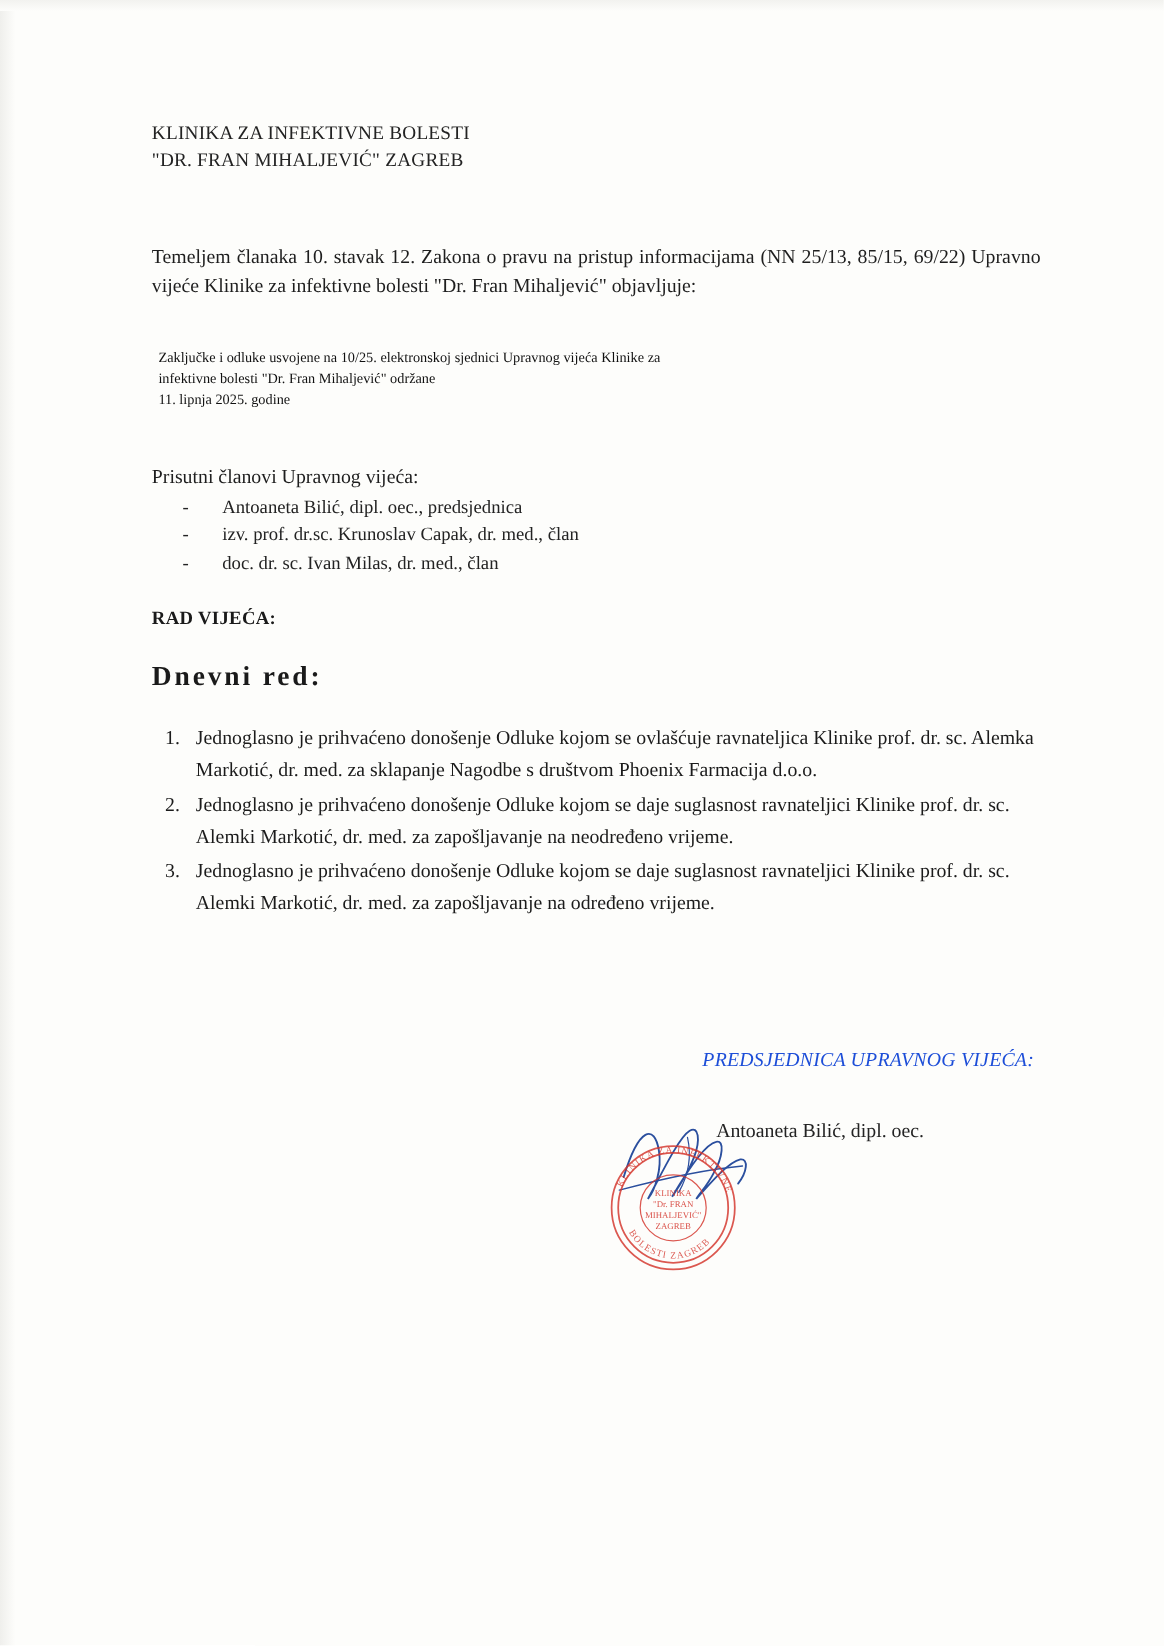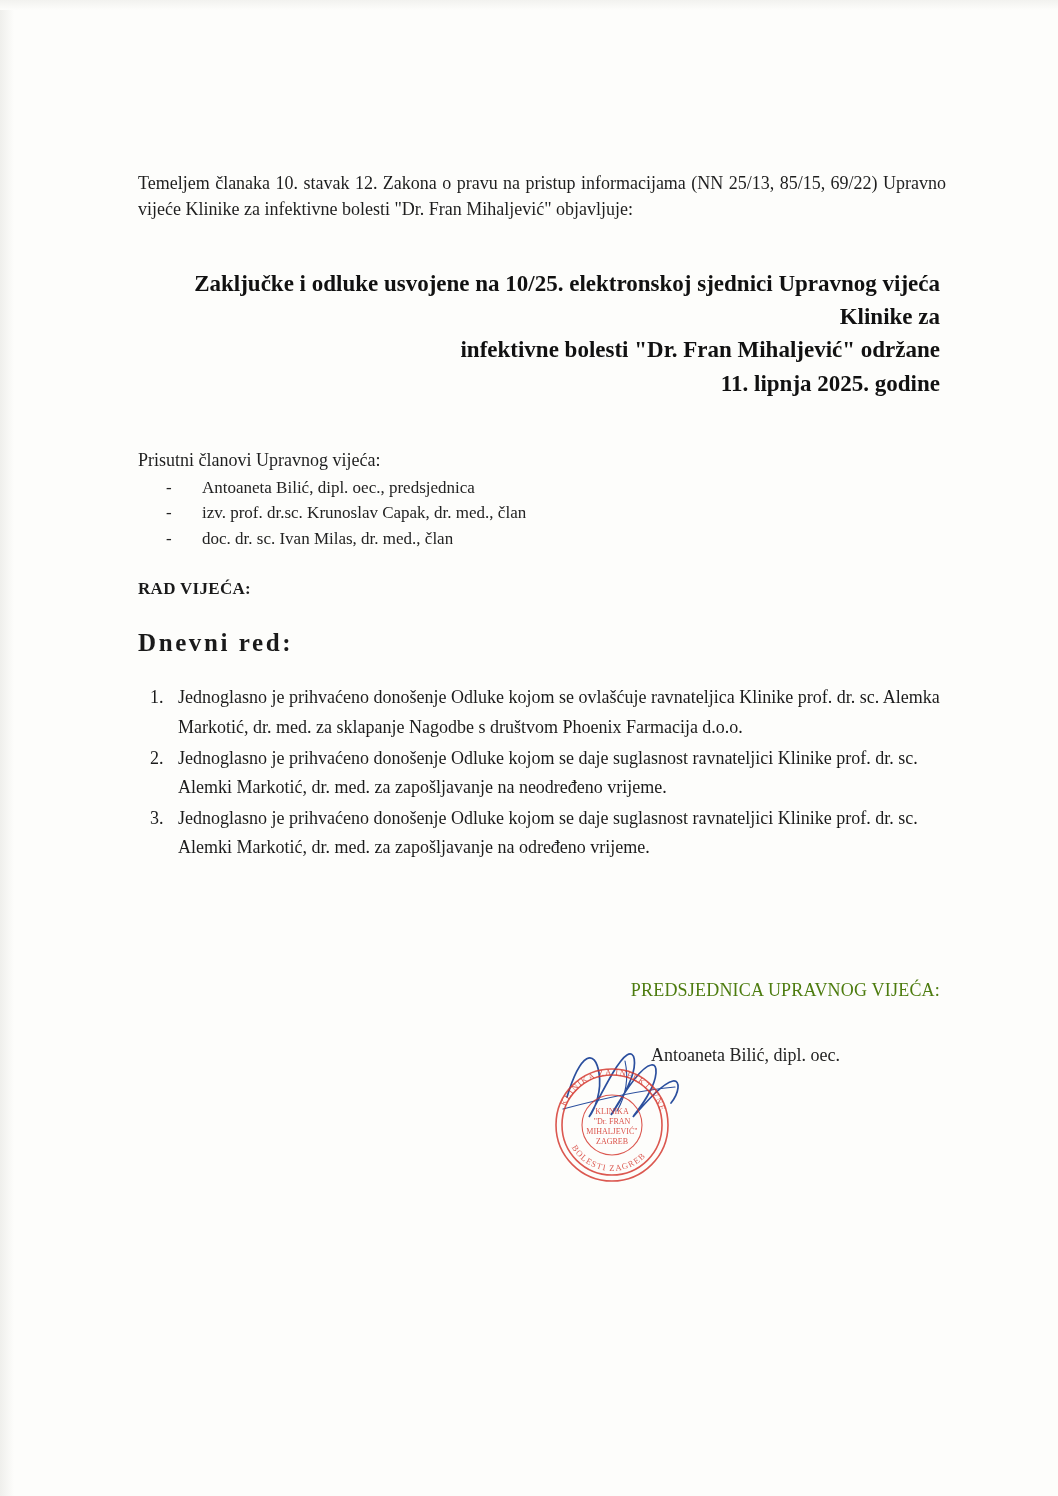--- a/index.html
+++ b/index.html
@@ -47,23 +47,23 @@
   }
   .intro {
     margin-top: 62px;
     font-size: 18px;
     line-height: 1.46;
     text-align: justify;
     color: #1e1e1e;
   }
   .title-block {
     margin-top: 44px;
-    text-align: right;
-    font-weight: bold;
-    font-size: 23px;
+    text-align: left;
+    font-weight: normal;
+    font-size: 13px;
     line-height: 1.45;
     color: #111;
     padding: 0 6px;
   }
   .present-head {
     margin-top: 50px;
     font-size: 18px;
     color: #1e1e1e;
   }
   ul.members {
@@ -110,21 +110,22 @@
     padding-left: 10px;
   }
   .signature-area {
     margin-top: 118px;
     text-align: right;
     padding-right: 6px;
   }
   .sig-title {
     font-size: 18px;
     letter-spacing: 0.2px;
-    color: #4d7c0f;
+    color: #1d4ed8;
+    font-style: italic;
   }
   .sig-name-row {
     margin-top: 44px;
     position: relative;
     height: 160px;
   }
   .sig-name {
     position: absolute;
     right: 100px;
     top: 0;
@@ -153,20 +154,24 @@
 </style>
 </head>
 <body>
 
 <div class="page">
   <div class="scan-edge-left"></div>
   <div class="scan-edge-top"></div>
 
   <div class="content">
 
+    <div class="letterhead">
+      <div>KLINIKA ZA INFEKTIVNE BOLESTI</div>
+      <div>"DR. FRAN MIHALJEVIĆ" ZAGREB</div>
+    </div>
 
     <p class="intro">Temeljem članaka 10. stavak 12. Zakona o pravu na pristup informacijama (NN 25/13, 85/15, 69/22) Upravno vijeće Klinike za infektivne bolesti "Dr. Fran Mihaljević" objavljuje:</p>
 
     <div class="title-block">
       <div>Zaključke i odluke usvojene na 10/25. elektronskoj sjednici Upravnog vijeća Klinike za</div>
       <div>infektivne bolesti "Dr. Fran Mihaljević" održane</div>
       <div>11. lipnja 2025. godine</div>
     </div>
 
     <div class="present-head">Prisutni članovi Upravnog vijeća:</div>

